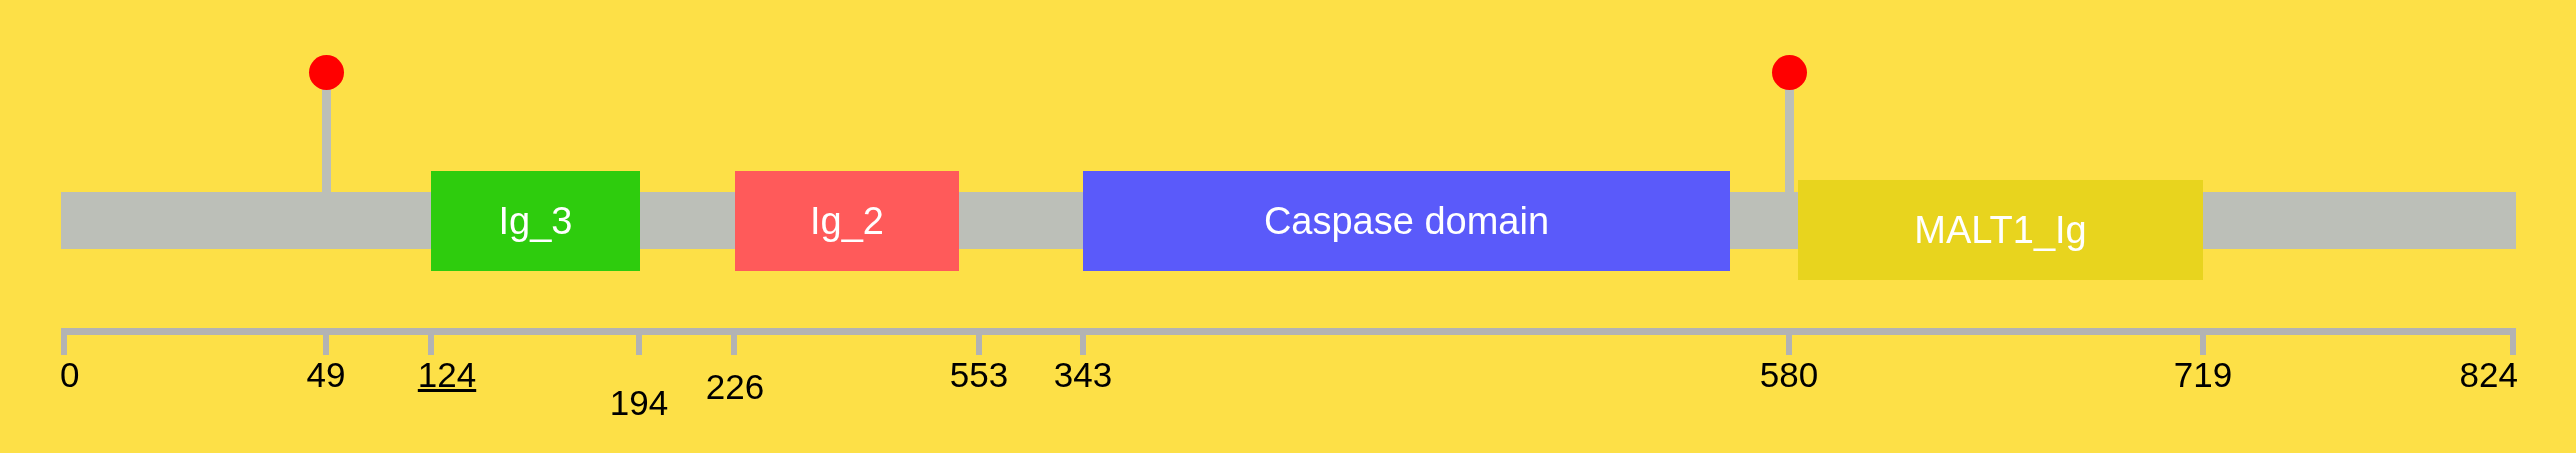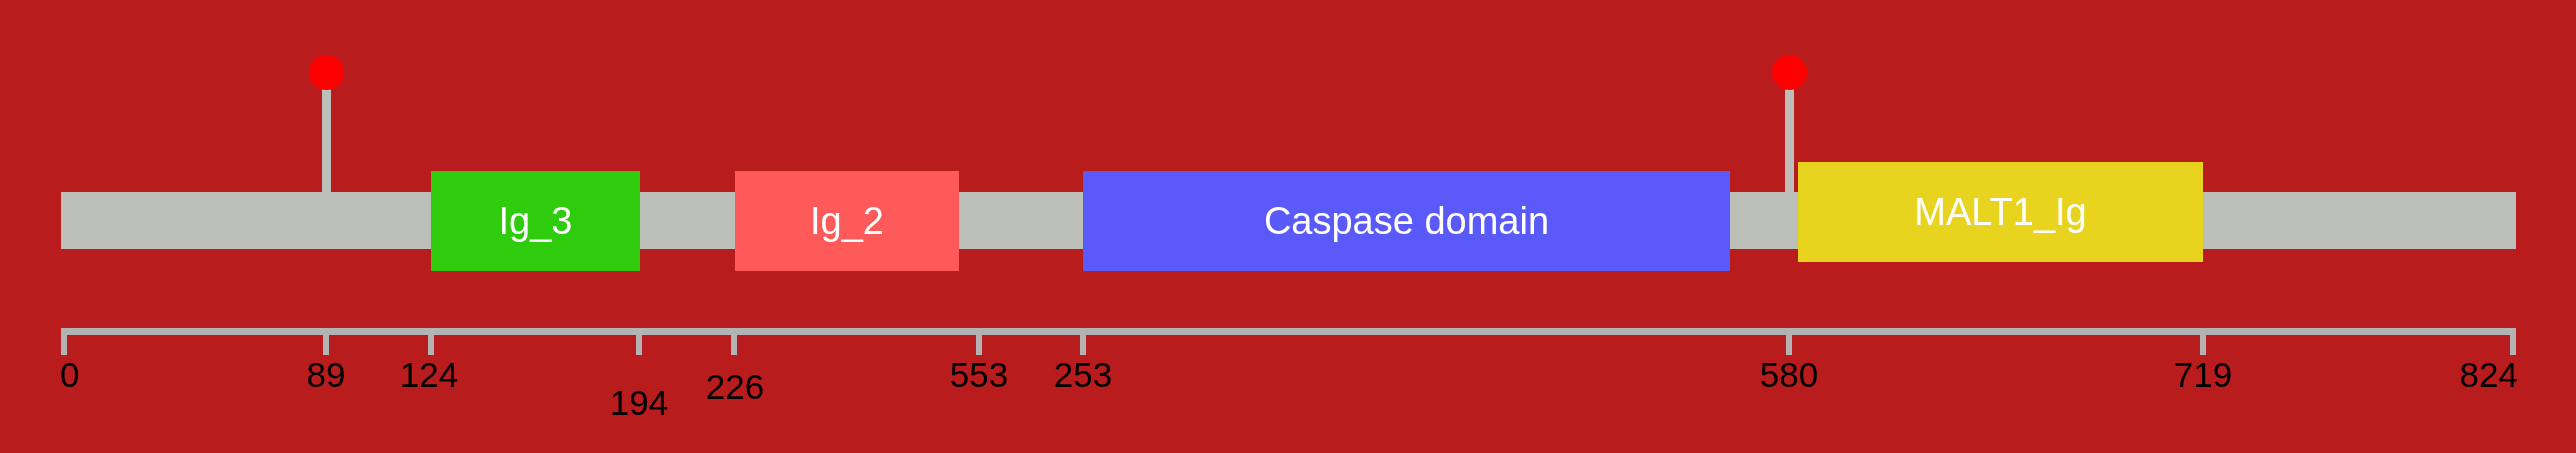--- a/index.html
+++ b/index.html
@@ -7,21 +7,21 @@
     padding: 0;
     background: #ffffff;
   }
   body {
     font-family: "Liberation Sans", sans-serif;
   }
   #lollipop-plot {
     position: relative;
     width: 2576px;
     height: 454px;
-    background: #b91c1c;
+    background: #fde047;
     overflow: hidden;
   }
 
   
   .backbone {
     position: absolute;
     background: #bcbfb8;
   }
 
   
@@ -80,46 +80,46 @@
   <div id="domains-layer">
       <div class="domain" style="left: 431px; width: 209px; top: 171px; height: 100px; background: rgb(46, 204, 13);">
         <span class="domain-label" style="color: rgb(255, 255, 255);">Ig_3</span>
       </div>
       <div class="domain" style="left: 735px; width: 224px; top: 171px; height: 100px; background: rgb(255, 90, 90);">
         <span class="domain-label" style="color: rgb(255, 255, 255);">Ig_2</span>
       </div>
       <div class="domain" style="left: 1083px; width: 647px; top: 171px; height: 100px; background: rgb(90, 90, 250);">
         <span class="domain-label" style="color: rgb(255, 255, 255);">Caspase domain</span>
       </div>
-      <div class="domain" style="left: 1798px; width: 405px; top: 162px; height: 100px; background: rgb(232, 212, 30);">
+      <div class="domain" style="left: 1798px; width: 405px; top: 180px; height: 100px; background: rgb(232, 212, 30);">
         <span class="domain-label" style="color: rgb(255, 255, 255);">MALT1_Ig</span>
       </div>
     </div>
   <div id="markers-layer">
       <div class="lollipop-stem" style="left: 322px; width: 8.6px; top: 72px; height: 177px; background: rgb(188, 191, 184);"></div>
       <div class="lollipop-head" style="left: 309px; top: 55px; width: 35px; height: 35px; background: rgb(255, 0, 0);"></div>
       <div class="lollipop-stem" style="left: 1785px; width: 8.6px; top: 72px; height: 177px; background: rgb(188, 191, 184);"></div>
       <div class="lollipop-head" style="left: 1772px; top: 55px; width: 35px; height: 35px; background: rgb(255, 0, 0);"></div>
     </div>
   <div id="axis-layer">
       <div class="axis-line" style="left: 61px; width: 2455px; top: 328px; height: 7px; background: rgb(179, 179, 179);"></div>
       <div class="axis-tick" style="left: 61px; width: 6.3px; top: 335px; height: 20.4px; background: rgb(179, 179, 179);"></div>
       <div class="axis-tick-label" style="color: rgb(0, 0, 0); top: 357px; left: 60px; transform: translateX(0px);">0</div>
       <div class="axis-tick" style="left: 323px; width: 6.3px; top: 335px; height: 20.4px; background: rgb(179, 179, 179);"></div>
-      <div class="axis-tick-label" style="color: rgb(0, 0, 0); top: 357px; left: 326px;">89</div>
+      <div class="axis-tick-label" style="color: rgb(0, 0, 0); top: 357px; left: 326px;">49</div>
       <div class="axis-tick" style="left: 428px; width: 6.3px; top: 335px; height: 20.4px; background: rgb(179, 179, 179);"></div>
-      <div class="axis-tick-label" style="color: rgb(0, 0, 0); top: 357px; left: 429px;">124</div>
+      <div class="axis-tick-label" style="color: rgb(0, 0, 0); top: 357px; left: 447px; text-decoration: underline;">124</div>
       <div class="axis-tick" style="left: 636px; width: 6.3px; top: 335px; height: 20.4px; background: rgb(179, 179, 179);"></div>
       <div class="axis-tick-label" style="color: rgb(0, 0, 0); top: 357px; left: 639px; margin-top: 28px;">194</div>
       <div class="axis-tick" style="left: 731px; width: 6.3px; top: 335px; height: 20.4px; background: rgb(179, 179, 179);"></div>
       <div class="axis-tick-label" style="color: rgb(0, 0, 0); top: 369px; left: 735px;">226</div>
       <div class="axis-tick" style="left: 976px; width: 6.3px; top: 335px; height: 20.4px; background: rgb(179, 179, 179);"></div>
       <div class="axis-tick-label" style="color: rgb(0, 0, 0); top: 357px; left: 979px;">553</div>
       <div class="axis-tick" style="left: 1080px; width: 6.3px; top: 335px; height: 20.4px; background: rgb(179, 179, 179);"></div>
-      <div class="axis-tick-label" style="color: rgb(0, 0, 0); top: 357px; left: 1083px;">253</div>
+      <div class="axis-tick-label" style="color: rgb(0, 0, 0); top: 357px; left: 1083px;">343</div>
       <div class="axis-tick" style="left: 1786px; width: 6.3px; top: 335px; height: 20.4px; background: rgb(179, 179, 179);"></div>
       <div class="axis-tick-label" style="color: rgb(0, 0, 0); top: 357px; left: 1789px;">580</div>
       <div class="axis-tick" style="left: 2200px; width: 6.3px; top: 335px; height: 20.4px; background: rgb(179, 179, 179);"></div>
       <div class="axis-tick-label" style="color: rgb(0, 0, 0); top: 357px; left: 2203px;">719</div>
       <div class="axis-tick" style="left: 2510px; width: 6.3px; top: 335px; height: 20.4px; background: rgb(179, 179, 179);"></div>
       <div class="axis-tick-label" style="color: rgb(0, 0, 0); top: 357px; left: 2518px; transform: translateX(-100%);">824</div>
     </div>
 </div>
 
 

